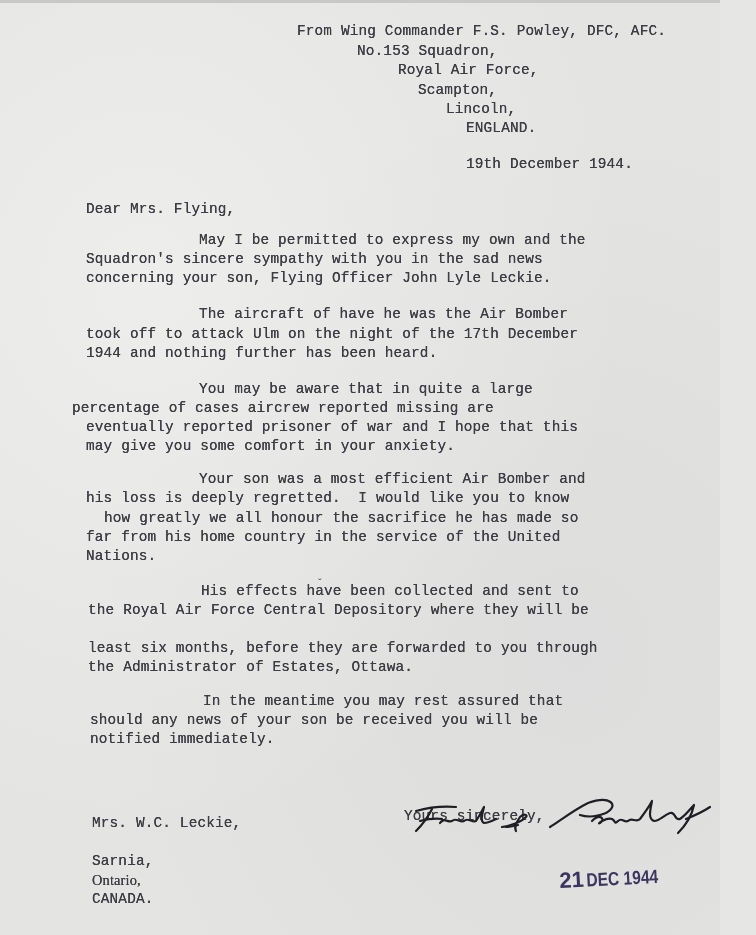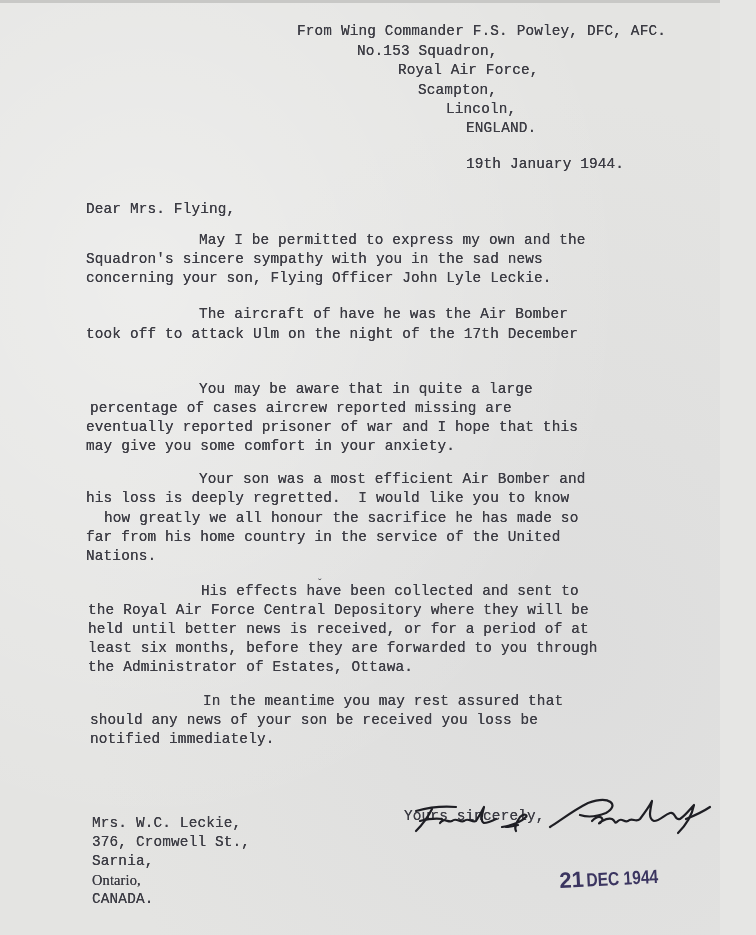--- a/index.html
+++ b/index.html
@@ -78,51 +78,51 @@
 
 <div class="paper">
 
   <div class="line" style="left:297px; top:22px;">From Wing Commander F.S. Powley, DFC, AFC.</div>
   <div class="line" style="left:357px; top:42px;">No.153 Squadron,</div>
   <div class="line" style="left:398px; top:61px;">Royal Air Force,</div>
   <div class="line" style="left:418px; top:81px;">Scampton,</div>
   <div class="line" style="left:446px; top:100px;">Lincoln,</div>
   <div class="line" style="left:466px; top:119px;">ENGLAND.</div>
 
-  <div class="line" style="left:466px; top:155px;">19th January 1944.</div>
+  <div class="line" style="left:466px; top:155px;">19th December 1944.</div>
 
   <div class="line" style="left:86px; top:200px;">Dear Mrs. Flying,</div>
 
   <div class="line" style="left:199px; top:231px;">May I be permitted to express my own and the</div>
   <div class="line" style="left:86px; top:269px;">concerning your son, Flying Officer John Lyle Leckie.</div>
   <div class="line" style="left:86px; top:250px;">Squadron's sincere sympathy with you in the sad news</div>
 
   <div class="line" style="left:199px; top:305px;">The aircraft of have he was the Air Bomber</div>
   <div class="line" style="left:86px; top:325px;">took off to attack Ulm on the night of the 17th December</div>
+  <div class="line" style="left:86px; top:344px;">1944 and nothing further has been heard.</div>
 
   <div class="line" style="left:199px; top:380px;">You may be aware that in quite a large</div>
-  <div class="line" style="left:90px; top:399px;">percentage of cases aircrew reported missing are</div>
+  <div class="line" style="left:72px; top:399px;">percentage of cases aircrew reported missing are</div>
   <div class="line" style="left:86px; top:418px;">eventually reported prisoner of war and I hope that this</div>
   <div class="line" style="left:86px; top:437px;">may give you some comfort in your anxiety.</div>
 
   <div class="line" style="left:199px; top:470px;">Your son was a most efficient Air Bomber and</div>
   <div class="line" style="left:86px; top:489px;">his loss is deeply regretted.  I would like you to know</div>
   <div class="line" style="left:104px; top:509px;">how greatly we all honour the sacrifice he has made so</div>
   <div class="line" style="left:86px; top:528px;">far from his home country in the service of the United</div>
   <div class="line" style="left:86px; top:547px;">Nations.</div>
 
   <div class="tick">ˇ</div>
   <div class="line" style="left:201px; top:582px;">His effects have been collected and sent to</div>
   <div class="line" style="left:88px; top:601px;">the Royal Air Force Central Depository where they will be</div>
-  <div class="line" style="left:88px; top:620px;">held until better news is received, or for a period of at</div>
   <div class="line" style="left:88px; top:639px;">least six months, before they are forwarded to you through</div>
   <div class="line" style="left:88px; top:658px;">the Administrator of Estates, Ottawa.</div>
 
   <div class="line" style="left:203px; top:692px;">In the meantime you may rest assured that</div>
-  <div class="line" style="left:90px; top:711px;">should any news of your son be received you loss be</div>
+  <div class="line" style="left:90px; top:711px;">should any news of your son be received you will be</div>
   <div class="line" style="left:90px; top:730px;">notified immediately.</div>
 
   <div class="line" style="left:404px; top:767px;margin-top:40px;">Yours sincerely,</div>
 
   <svg class="sig" viewBox="0 0 305 40">
     <g fill="none" stroke="#1e1e24" stroke-width="2.2" stroke-linecap="round" stroke-linejoin="round">
 
       <path d="M6 14 C 20 10, 34 9, 46 10"></path>
       <path d="M22 12 C 18 20, 12 28, 6 34"></path>
       <path d="M10 24 C 18 22, 26 21, 32 22"></path>
@@ -133,21 +133,20 @@
       <path d="M96 30 C 100 30, 104 29, 108 28"></path>
 
       <path d="M140 30 C 150 24, 162 14, 178 6 C 200 -2, 210 8, 196 16 C 186 20, 176 20, 170 18"></path>
 
       <path d="M182 24 C 190 16, 196 22, 190 26 C 186 28, 196 20, 202 22 C 206 24, 204 28, 208 24 C 212 20, 214 26, 218 24 C 222 20, 226 26, 230 22 C 236 14, 240 8, 242 4 C 240 14, 238 22, 244 24 C 250 24, 254 18, 260 16 C 266 14, 264 24, 270 22 C 276 18, 280 12, 284 8 C 282 18, 276 28, 268 36"></path>
       <path d="M276 22 C 286 18, 294 14, 300 10"></path>
     </g>
   </svg>
 
   <div class="line" style="left:92px; top:814px;">Mrs. W.C. Leckie,</div>
-  <div class="line" style="left:92px; top:833px;">376, Cromwell St.,</div>
   <div class="line" style="left:92px; top:852px;">Sarnia,</div>
   <div class="line" style="left:92px; top:871px;font-family:Liberation Serif, serif;">Ontario,</div>
   <div class="line" style="left:92px; top:890px;">CANADA.</div>
 
   <div class="stamp">
     <span class="day">21</span><span class="rest">DEC 1944</span>
   </div>
 
 </div>
 

